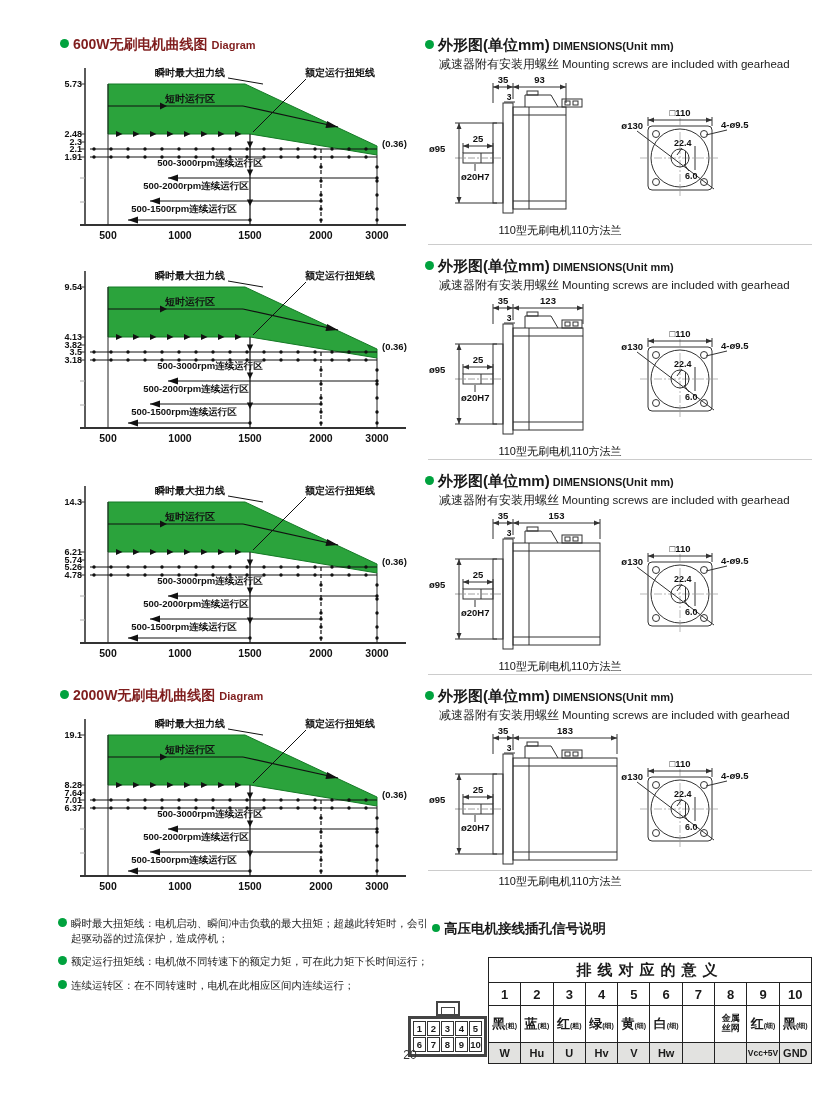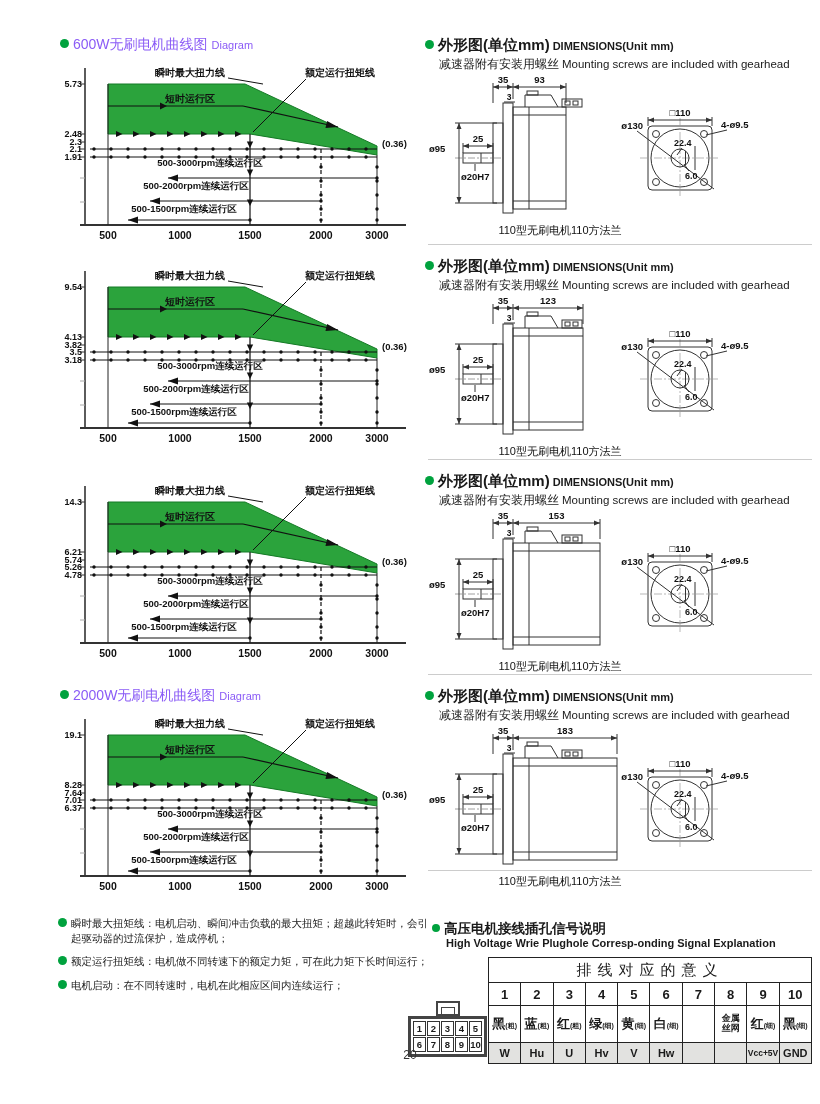--- a/index.html
+++ b/index.html
@@ -1,36 +1,36 @@
 <!DOCTYPE html>
 <html><head>
 <meta charset="utf-8">
 <style>
   html,body{margin:0;padding:0;background:#ffffff;}
   body{width:820px;height:1104px;position:relative;font-family:"Liberation Sans","DejaVu Sans",sans-serif;color:#1a1a1a;}
   .page{position:absolute;inset:0;background:#fff;overflow:hidden;}
   .sec{position:absolute;}
-  .sec-title{font-weight:normal;font-size:14px;color:#8b5cf6;white-space:nowrap;}
+  .sec-title{font-weight:bold;font-size:14px;color:#7f1d1d;white-space:nowrap;}
   .sec-title .en{font-size:11px;margin-left:4px;}
   .bullet{display:inline-block;width:9px;height:9px;border-radius:50%;background:#00a23e;margin-right:4px;vertical-align:1px;}
   .dims-head{font-weight:bold;font-size:15px;white-space:nowrap;}
   .dims-head .en{font-size:11px;margin-left:3px;}
   .dims-sub{font-weight:normal;font-size:12px;margin:1px 0 0 14px;white-space:nowrap;}
   .dims-sub .en{font-size:11.5px;margin-left:3px;}
   .sep{position:absolute;left:428px;width:384px;height:1px;background:#cccccc;}
   .notes{position:absolute;left:58px;top:916px;width:375px;}
   .note{display:flex;margin-bottom:9px;}
   .note .bullet{flex:0 0 9px;margin-top:2px;}
   .note p{margin:0;font-size:10.5px;font-weight:normal;line-height:1.4;color:#222;}
   .tbl-title{position:absolute;left:432px;top:920px;font-weight:bold;font-size:13.5px;white-space:nowrap;}
   .tbl-title .bullet{width:8px;height:8px;}
   .tbl-sub{position:absolute;left:446px;top:937px;font-weight:bold;font-size:11px;white-space:nowrap;}
   table.sig{position:absolute;left:488px;top:957px;width:324px;border-collapse:collapse;table-layout:fixed;}
   table.sig td{border:1.6px solid #222;text-align:center;padding:0;overflow:hidden;}
-  td.hdr{font-weight:normal;font-size:15px;letter-spacing:6px;height:24px;}
+  td.hdr{font-weight:bold;font-size:15px;letter-spacing:6px;height:24px;}
   td.pin{font-weight:bold;font-size:13px;height:22px;}
   td.wire{height:36px;font-weight:bold;font-size:13px;}
   td.wire small{font-size:7px;}
   td.wire .two{font-size:9px;line-height:1.1;display:block;}
   td.sg{height:20px;font-weight:bold;font-size:11px;background:#e2e2e0;}
   td.sg.tiny{font-size:8.5px;}
   .connector{position:absolute;left:408px;top:1001px;}
   .conn-tab{width:20px;height:11px;border:2.5px solid #444;margin:0 auto;position:relative;}
   .conn-tab:after{content:"";position:absolute;left:3px;right:3px;bottom:0;top:4px;border:1.5px solid #444;border-bottom:none;}
   .conn-body{border:3px solid #444;background:#fff;padding:2px;display:grid;grid-template-columns:repeat(5,13px);grid-auto-rows:15px;gap:1px;}
@@ -776,26 +776,25 @@
     <div class="note">
         <span class="bullet"></span>
         <p>瞬时最大扭矩线：电机启动、瞬间冲击负载的最大扭矩；超越此转矩时，会引起驱动器的过流保护，造成停机；</p>
       </div>
     <div class="note">
         <span class="bullet"></span>
         <p>额定运行扭矩线：电机做不同转速下的额定力矩，可在此力矩下长时间运行；</p>
       </div>
     <div class="note">
         <span class="bullet"></span>
-        <p>电机启动：在不同转速时，电机在此相应区间内连续运行；</p>
+        <p>连续运转区：在不同转速时，电机在此相应区间内连续运行；</p>
       </div>
   </div>
 
   <div class="tbl-title"><span class="bullet"></span><span>高压电机接线插孔信号说明</span></div>
-  <div class="tbl-sub">High Voltage Wrie Plughole Corresp-onding Signal Explanation</div>
 
   <table class="sig">
     <tbody>
       <tr>
           <td class="hdr" colspan="10">排线对应的意义</td>
         </tr>
       <tr id="row-pins">
           <td class="pin">1</td>
           <td class="pin">2</td>
           <td class="pin">3</td>

